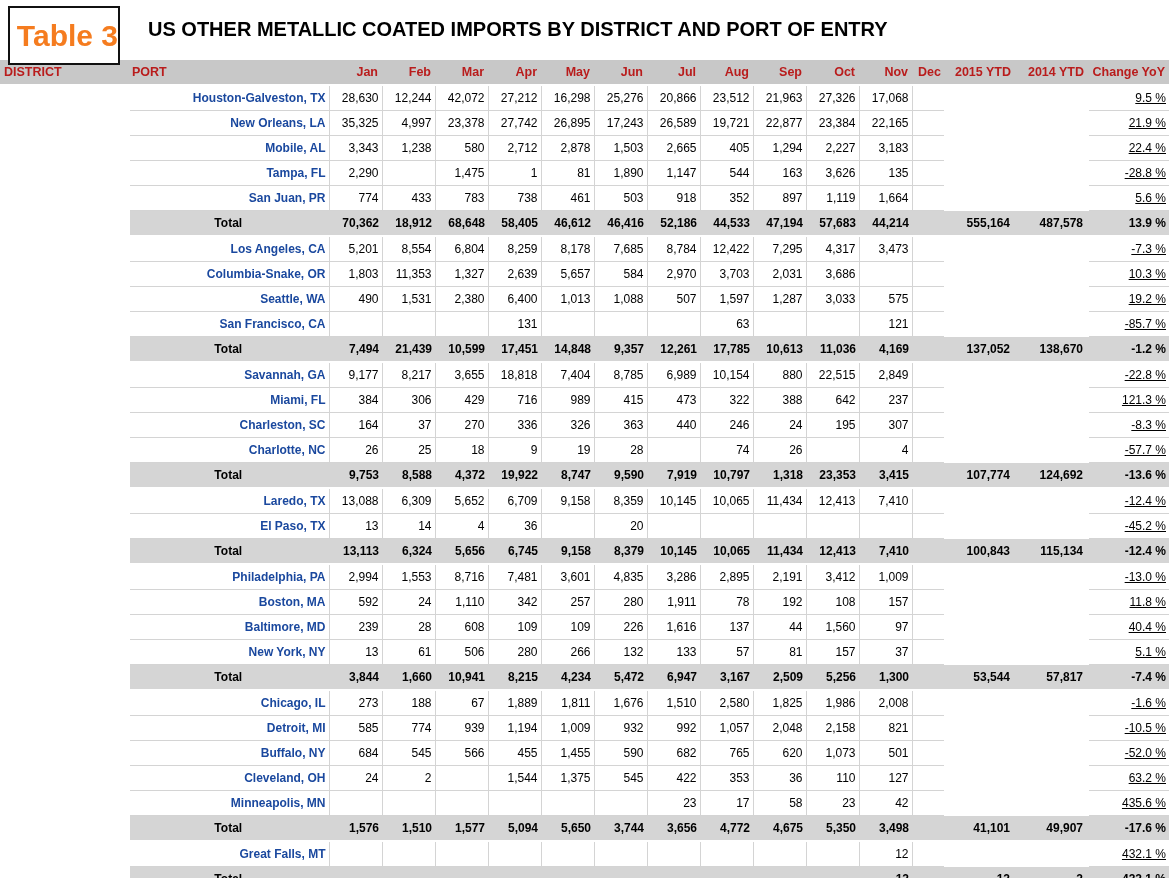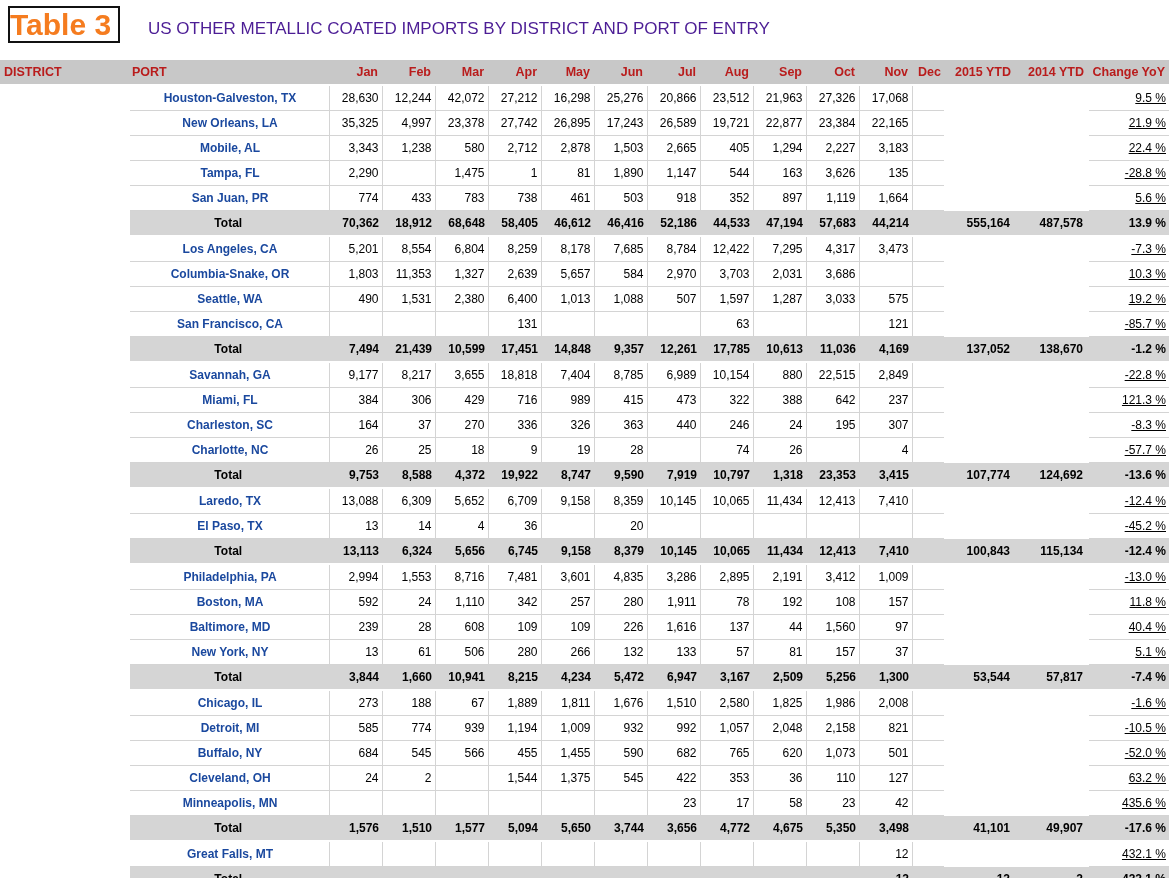--- a/index.html
+++ b/index.html
@@ -1,37 +1,37 @@
 <!DOCTYPE html>
 <html><head>
 <meta charset="utf-8">
 <style>
   * { box-sizing: border-box; }
   html,body { margin:0; padding:0; background:#fff; font-family:"Liberation Sans", sans-serif; }
   .page { width:1169px; height:878px; position:relative; background:#fff; overflow:hidden; }
 
   
   .topbar { position:relative; height:60px; background:#fff; }
-  .t3box { position:absolute; left:8px; top:6px; width:112px; height:37px;
-           border:2px solid #111; background:#fff; display:flex; align-items:center; justify-content:flex-start; }
+  .t3box { position:absolute; left:8px; top:6px; width:112px; height:59px;
+           border:2px solid #111; background:#fff; display:flex; align-items:center; justify-content:flex-end; }
   .t3box span { color:#F57C1F; font-size:30px; font-weight:bold; }
   .main-title { position:absolute; left:148px; top:0; height:58px; display:flex; align-items:center;
-                color:#4c1d95; font-size:17px; font-weight:normal; white-space:nowrap; }
+                color:#000000; font-size:20px; font-weight:bold; white-space:nowrap; }
 
   
   table.report { table-layout:fixed; width:1169px; border-collapse:collapse; }
   th { background:#C8C8C8; color:#b91c1c; font-size:12.5px; font-weight:bold; height:25px;
        padding:0 4px; text-align:right; border-bottom:2px solid #fff; white-space:nowrap; overflow:hidden; }
   th.left { text-align:left; }
   td { height:24px; line-height:24px; padding:0 3px; font-size:12px; white-space:nowrap; overflow:hidden; }
 
   .port-row td { background:#fff; }
   .port-row .num { text-align:right; color:#000; border-right:1px solid #D4D4D4; border-bottom:1px solid #D4D4D4; }
   .port-row .chg { text-align:right; color:#000; border-bottom:1px solid #D4D4D4;text-decoration:underline; }
-  .port-cell { color:#1A489E; font-weight:bold; text-align:center; padding-left:5px;
+  .port-cell { color:#1A489E; font-weight:bold; text-align:right; padding-left:5px;
                border-right:1px solid #D4D4D4; border-bottom:1px solid #D4D4D4; }
   .district-cell { background:#8495AB; color:#fff; font-weight:bold; vertical-align:top; text-align:left;
                    font-size:13px; line-height:22px; padding:2px 0 0 5px;
                    border-right:3px solid #fff; border-bottom:3px solid #fff; }
   .slate { background:#8495AB; color:#fff; font-weight:bold; text-align:right;
            border-left:2px solid #fff; border-right:2px solid #fff; border-bottom:1px solid #fff; padding-right:5px; }
 
   .block-start td { border-top:2px solid #fff; }
 
   .total-row td { background:#D5D5D5; color:#000; font-weight:bold; text-align:right; border-bottom:1px solid #fff; }

